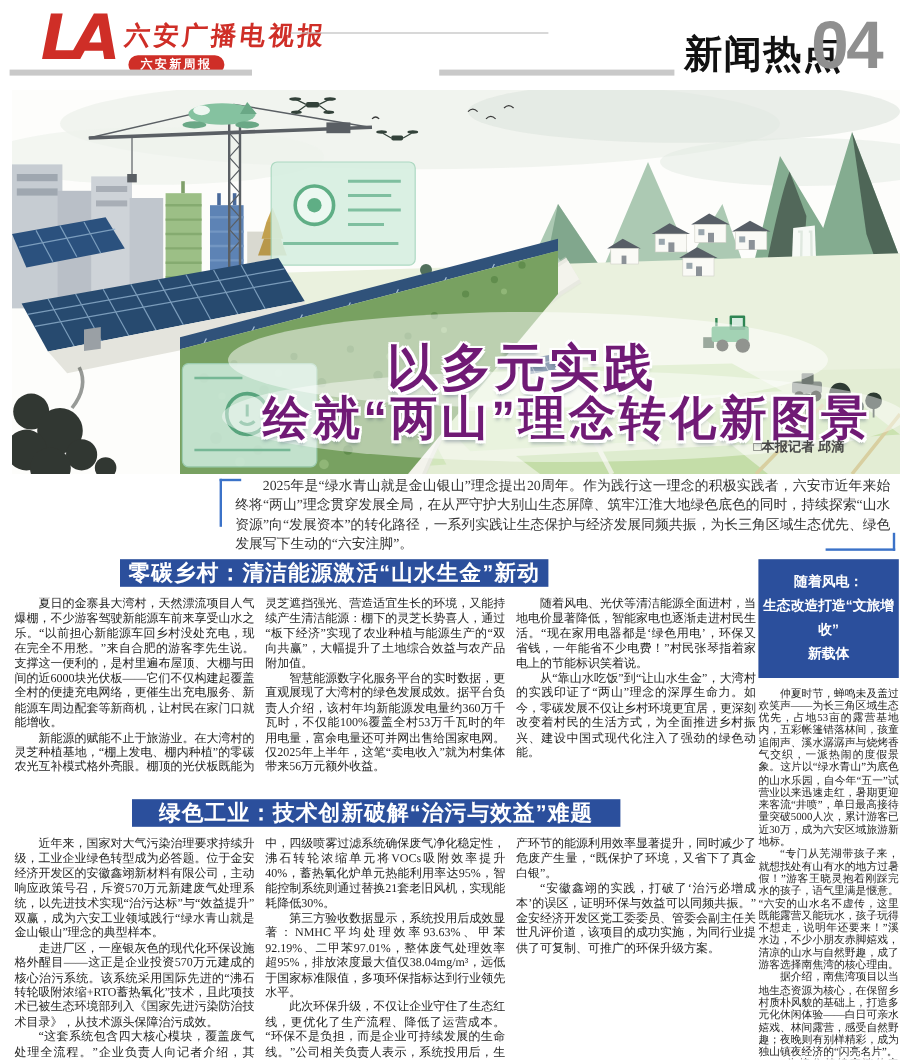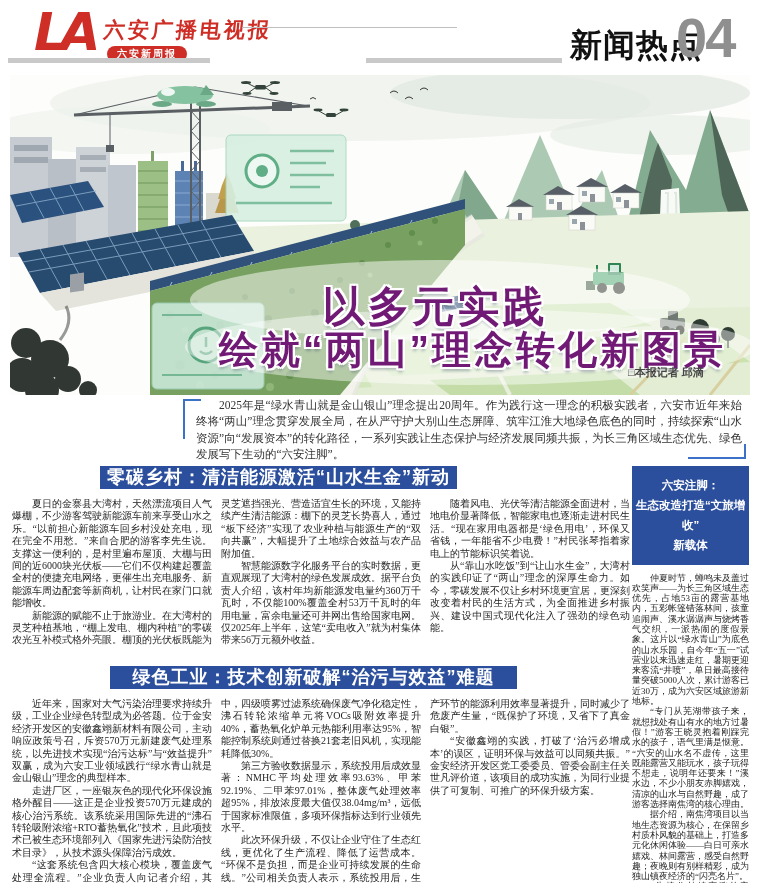--- a/index.html
+++ b/index.html
@@ -366,21 +366,21 @@
           <p>“这套系统包含四大核心模块，覆盖废气处理全流程。”企业负责人向记者介绍，其中，四级喷雾过滤系统确保废气净化稳定性，沸石转轮浓缩单元将VOCs吸附效率提升40%，蓄热氧化炉单元热能利用率达95%，智能控制系统则通过替换21套老旧风机，实现能耗降低30%。</p>
           <p>第三方验收数据显示，系统投用后成效显著：NMHC平均处理效率93.63%、甲苯92.19%、二甲苯97.01%，整体废气处理效率超95%，排放浓度最大值仅38.04mg/m³，远低于国家标准限值，多项环保指标达到行业领先水平。</p>
           <p>此次环保升级，不仅让企业守住了生态红线，更优化了生产流程、降低了运营成本。“环保不是负担，而是企业可持续发展的生命线。”公司相关负责人表示，系统投用后，生产环节的能源利用效率显著提升，同时减少了危废产生量，“既保护了环境，又省下了真金白银”。</p>
           <p>“安徽鑫翊的实践，打破了‘治污必增成本’的误区，证明环保与效益可以同频共振。”金安经济开发区党工委委员、管委会副主任关世凡评价道，该项目的成功实施，为同行业提供了可复制、可推广的环保升级方案。</p>
         </div>
     </div>
   </div>
 
   <div class="side">
     <div class="side-header">
-      <div>六安注脚：</div>
+      <div>随着风电：</div>
       <div>生态改造打造“文旅增收”</div>
       <div>新载体</div>
     </div>
     <div class="side-body">
         <p>仲夏时节，蝉鸣未及盖过欢笑声——为长三角区域生态优先，占地53亩的露营基地内，五彩帐篷错落林间，孩童追闹声、溪水潺潺声与烧烤香气交织，一派热闹的度假景象。这片以“绿水青山”为底色的山水乐园，自今年“五一”试营业以来迅速走红，暑期更迎来客流“井喷”，单日最高接待量突破5000人次，累计游客已近30万，成为六安区域旅游新地标。</p>
         <p>“专门从芜湖带孩子来，就想找处有山有水的地方过暑假！”游客王晓灵抱着刚踩完水的孩子，语气里满是惬意。“六安的山水名不虚传，这里既能露营又能玩水，孩子玩得不想走，说明年还要来！”溪水边，不少小朋友赤脚嬉戏，清凉的山水与自然野趣，成了游客选择南焦湾的核心理由。</p>
         <p>据介绍，南焦湾项目以当地生态资源为核心，在保留乡村质朴风貌的基础上，打造多元化休闲体验——白日可亲水嬉戏、林间露营，感受自然野趣；夜晚则有别样精彩，成为独山镇夜经济的“闪亮名片”。</p>
         <p>“为接住持续高涨的客流，我们延长了开放时间，重点打造夜场体验。”南焦湾露营项目负责人高桥介</p>
       </div>
   </div>

